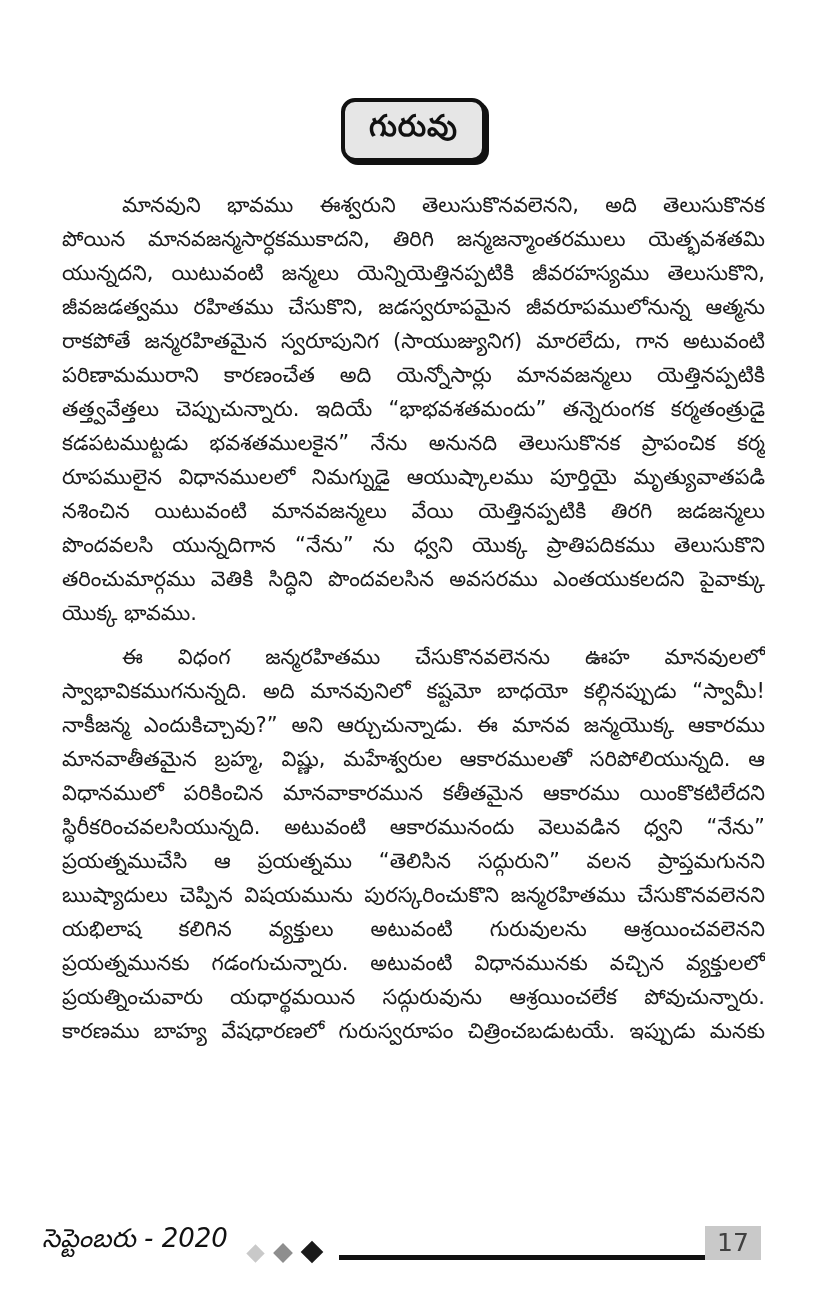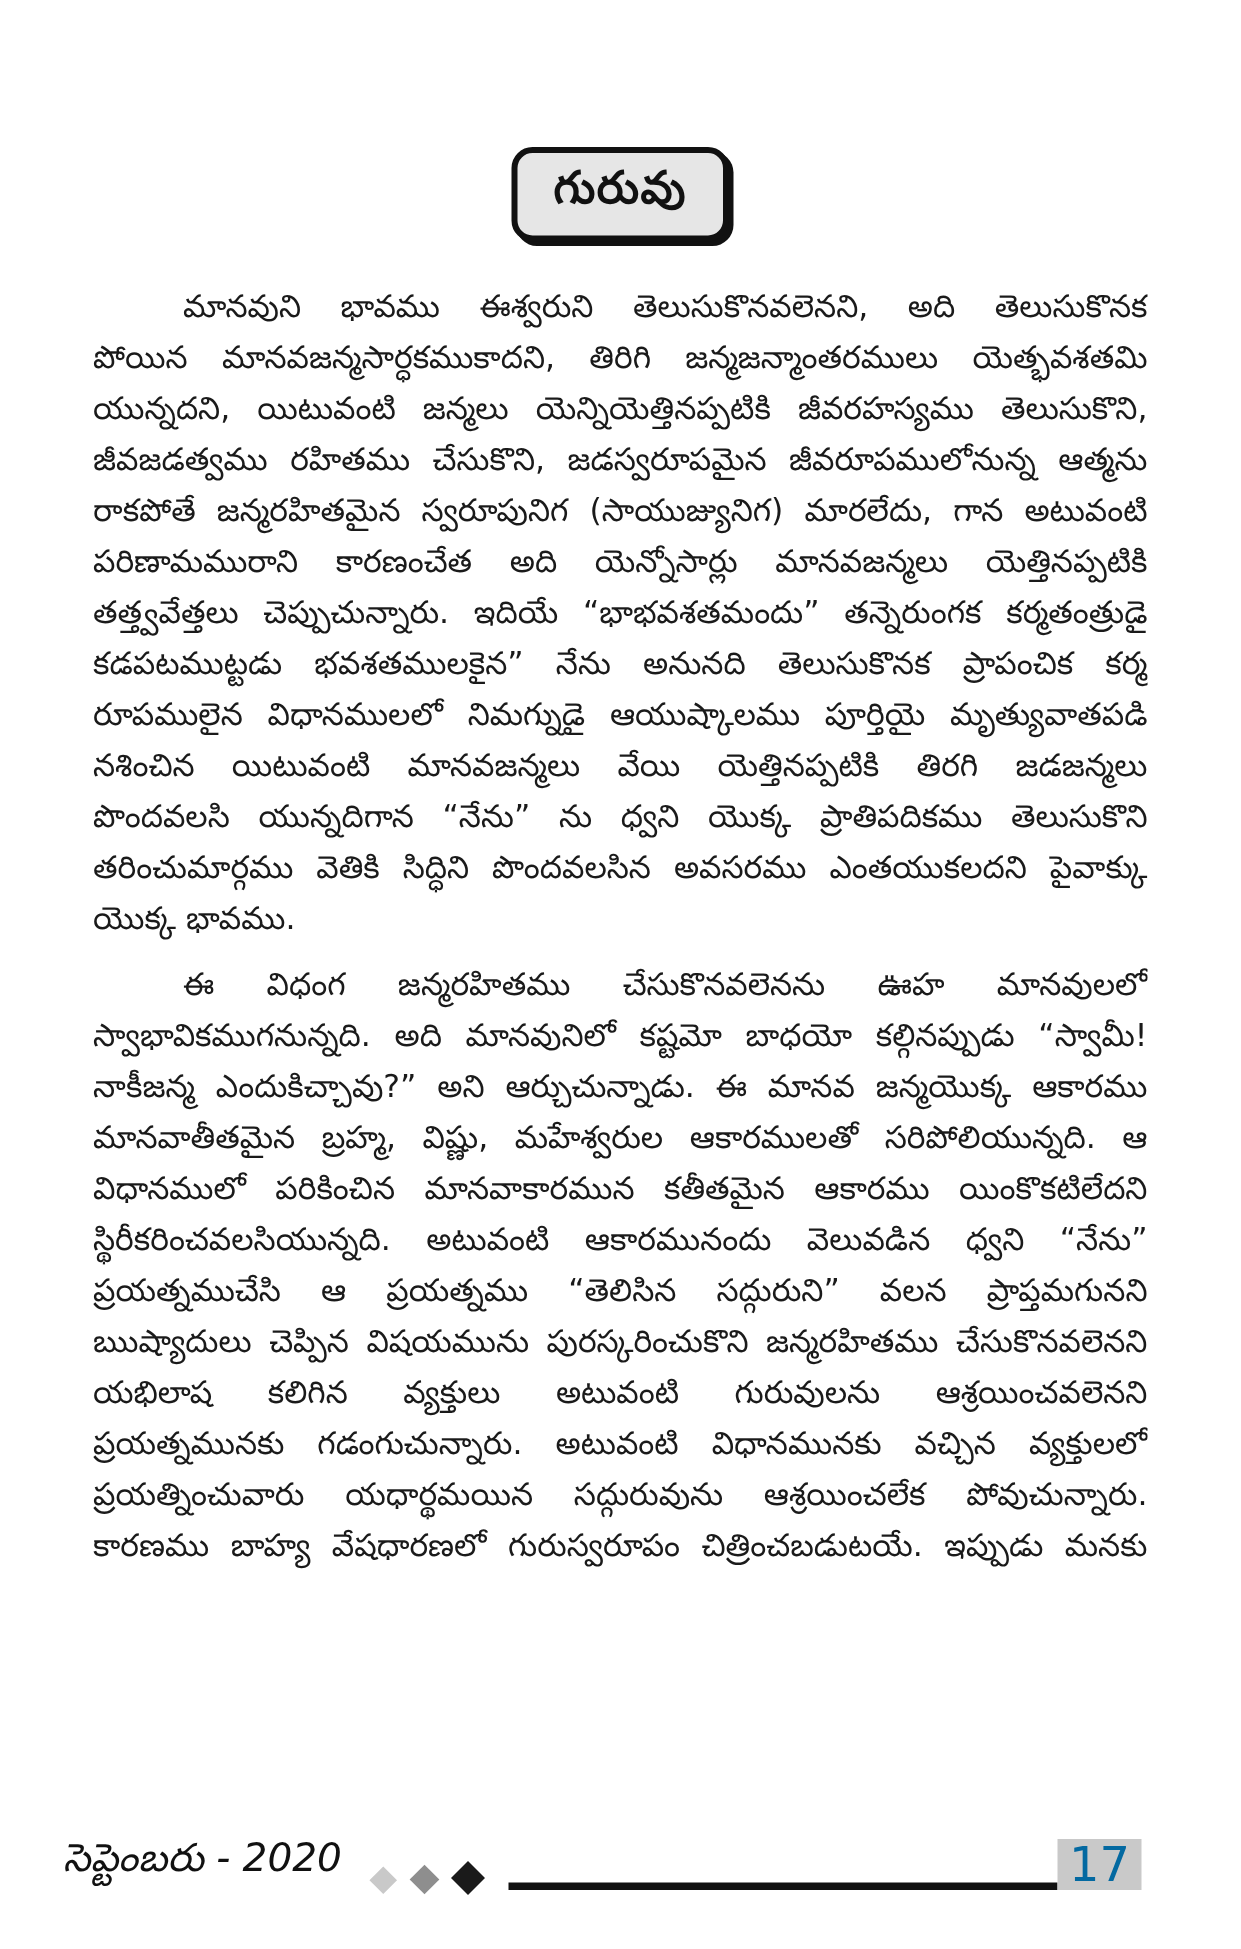--- a/index.html
+++ b/index.html
@@ -87,22 +87,22 @@
     flex: 1 1 auto;
     border-top: 5px solid #111111;
     height: 0;
     margin-left: 12px;
   }
   .pagenum {
     flex: 0 0 auto;
     width: 56px;
     height: 34px;
     background: #c9c9c9;
-    color: #0369a1;
-    font-size: 32px;
+    color: #404040;
+    font-size: 25px;
     line-height: 34px;
     text-align: center;
   }
 </style>
 </head>
 <body>
 
 <div class="page">
 
   <div class="title-wrap">

